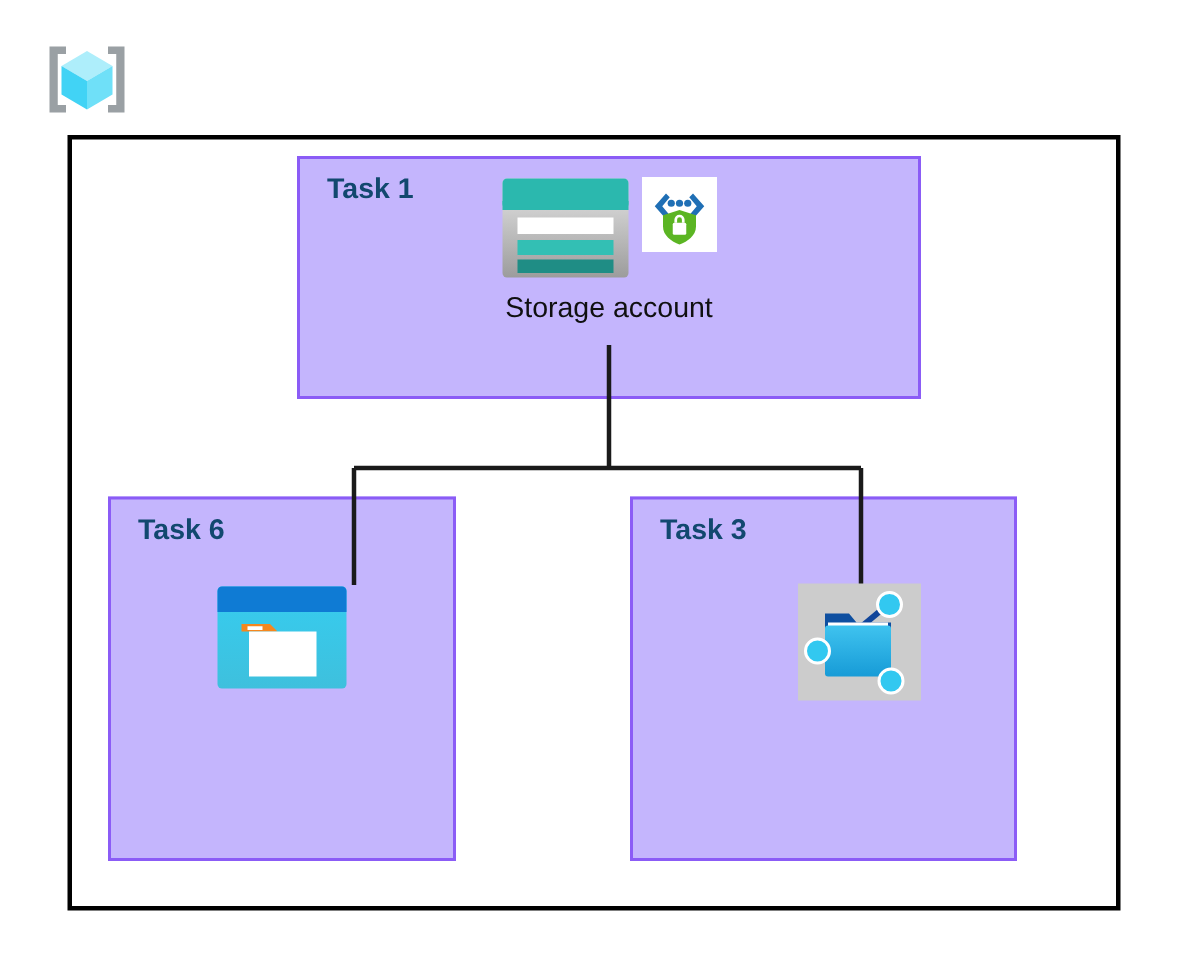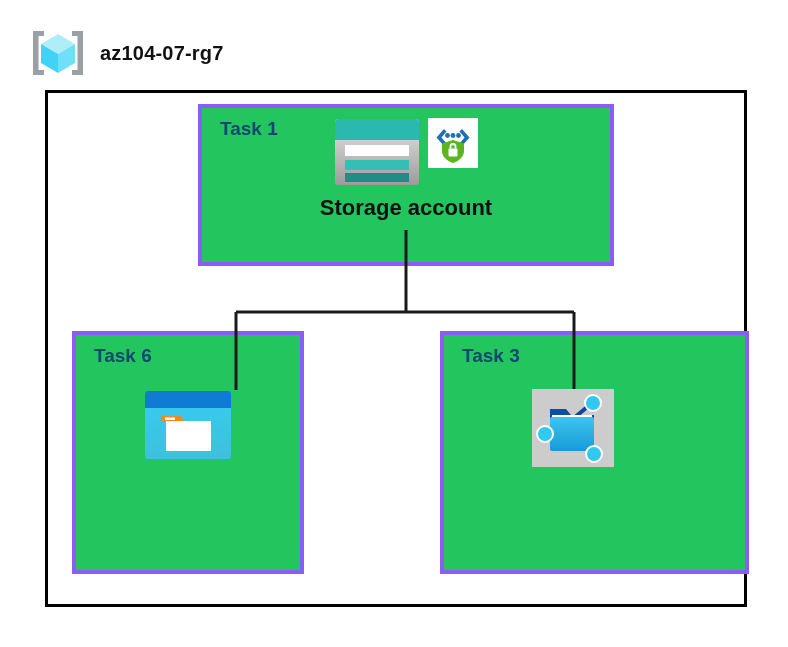--- a/index.html
+++ b/index.html
@@ -45,48 +45,48 @@
     width: 702px;
     height: 517px;
     border: 3px solid #000000;
     box-sizing: border-box;
     background: #ffffff;
   }
 
   
   .task-box {
     position: absolute;
-    border: 4px solid #8b5cf6;
-    background: #22c55e;
+    border: 2px solid #8b5cf6;
+    background: #c4b5fd;
     box-sizing: border-box;
   }
   #task1-box { left: 198px; top: 104px; width: 416px; height: 162px; }
   #task2-box { left: 72px;  top: 331px; width: 232px; height: 243px; }
-  #task3-box { left: 420px; top: 331px; width: 309px; height: 243px; margin-left: 20px; }
+  #task3-box { left: 420px; top: 331px; width: 258px; height: 243px; }
 
   .task-label {
     position: absolute;
     left: 18px;
     top: 10px;
     font-size: 19px;
     font-weight: bold;
     color: #12486f;
     white-space: nowrap;
   }
 
   
   .node {
     position: absolute;
     display: flex;
     flex-direction: column;
     align-items: center;
   }
   .node-caption {
-    font-size: 22px;
-    font-weight: bold;
+    font-size: 19px;
+    font-weight: normal;
     color: #101010;
     white-space: nowrap;
     text-align: center;
   }
 
   
   #node-storage { left: 198px; top: 118px; width: 416px; }
   #node-storage .icon-row {
     display: flex;
     align-items: flex-start;
@@ -136,21 +136,20 @@
     <path d="M14 3 L3 3 L3 47 L14 47 L14 42 L8.5 42 L8.5 8 L14 8 Z" fill="#9aa0a4"></path>
 
     <path d="M42 3 L53 3 L53 47 L42 47 L42 42 L47.5 42 L47.5 8 L42 8 Z" fill="#9aa0a4"></path>
 
     <path d="M28 6 L45 16 L28 26 L11 16 Z" fill="#aeeefb"></path>
 
     <path d="M11 16 L28 26 L28 45 L11 35 Z" fill="#41d3f5"></path>
 
     <path d="M45 16 L45 35 L28 45 L28 26 Z" fill="#6fe0f8"></path>
   </svg>
-  <div id="rg-title">az104-07-rg7</div>
 </div>
 
 <div id="rg-boundary"></div>
 
 <div class="task-box" id="task1-box">
   <div class="task-label">Task 1</div>
 </div>
 
 <div class="task-box" id="task2-box">
   <div class="task-label">Task 6</div>

